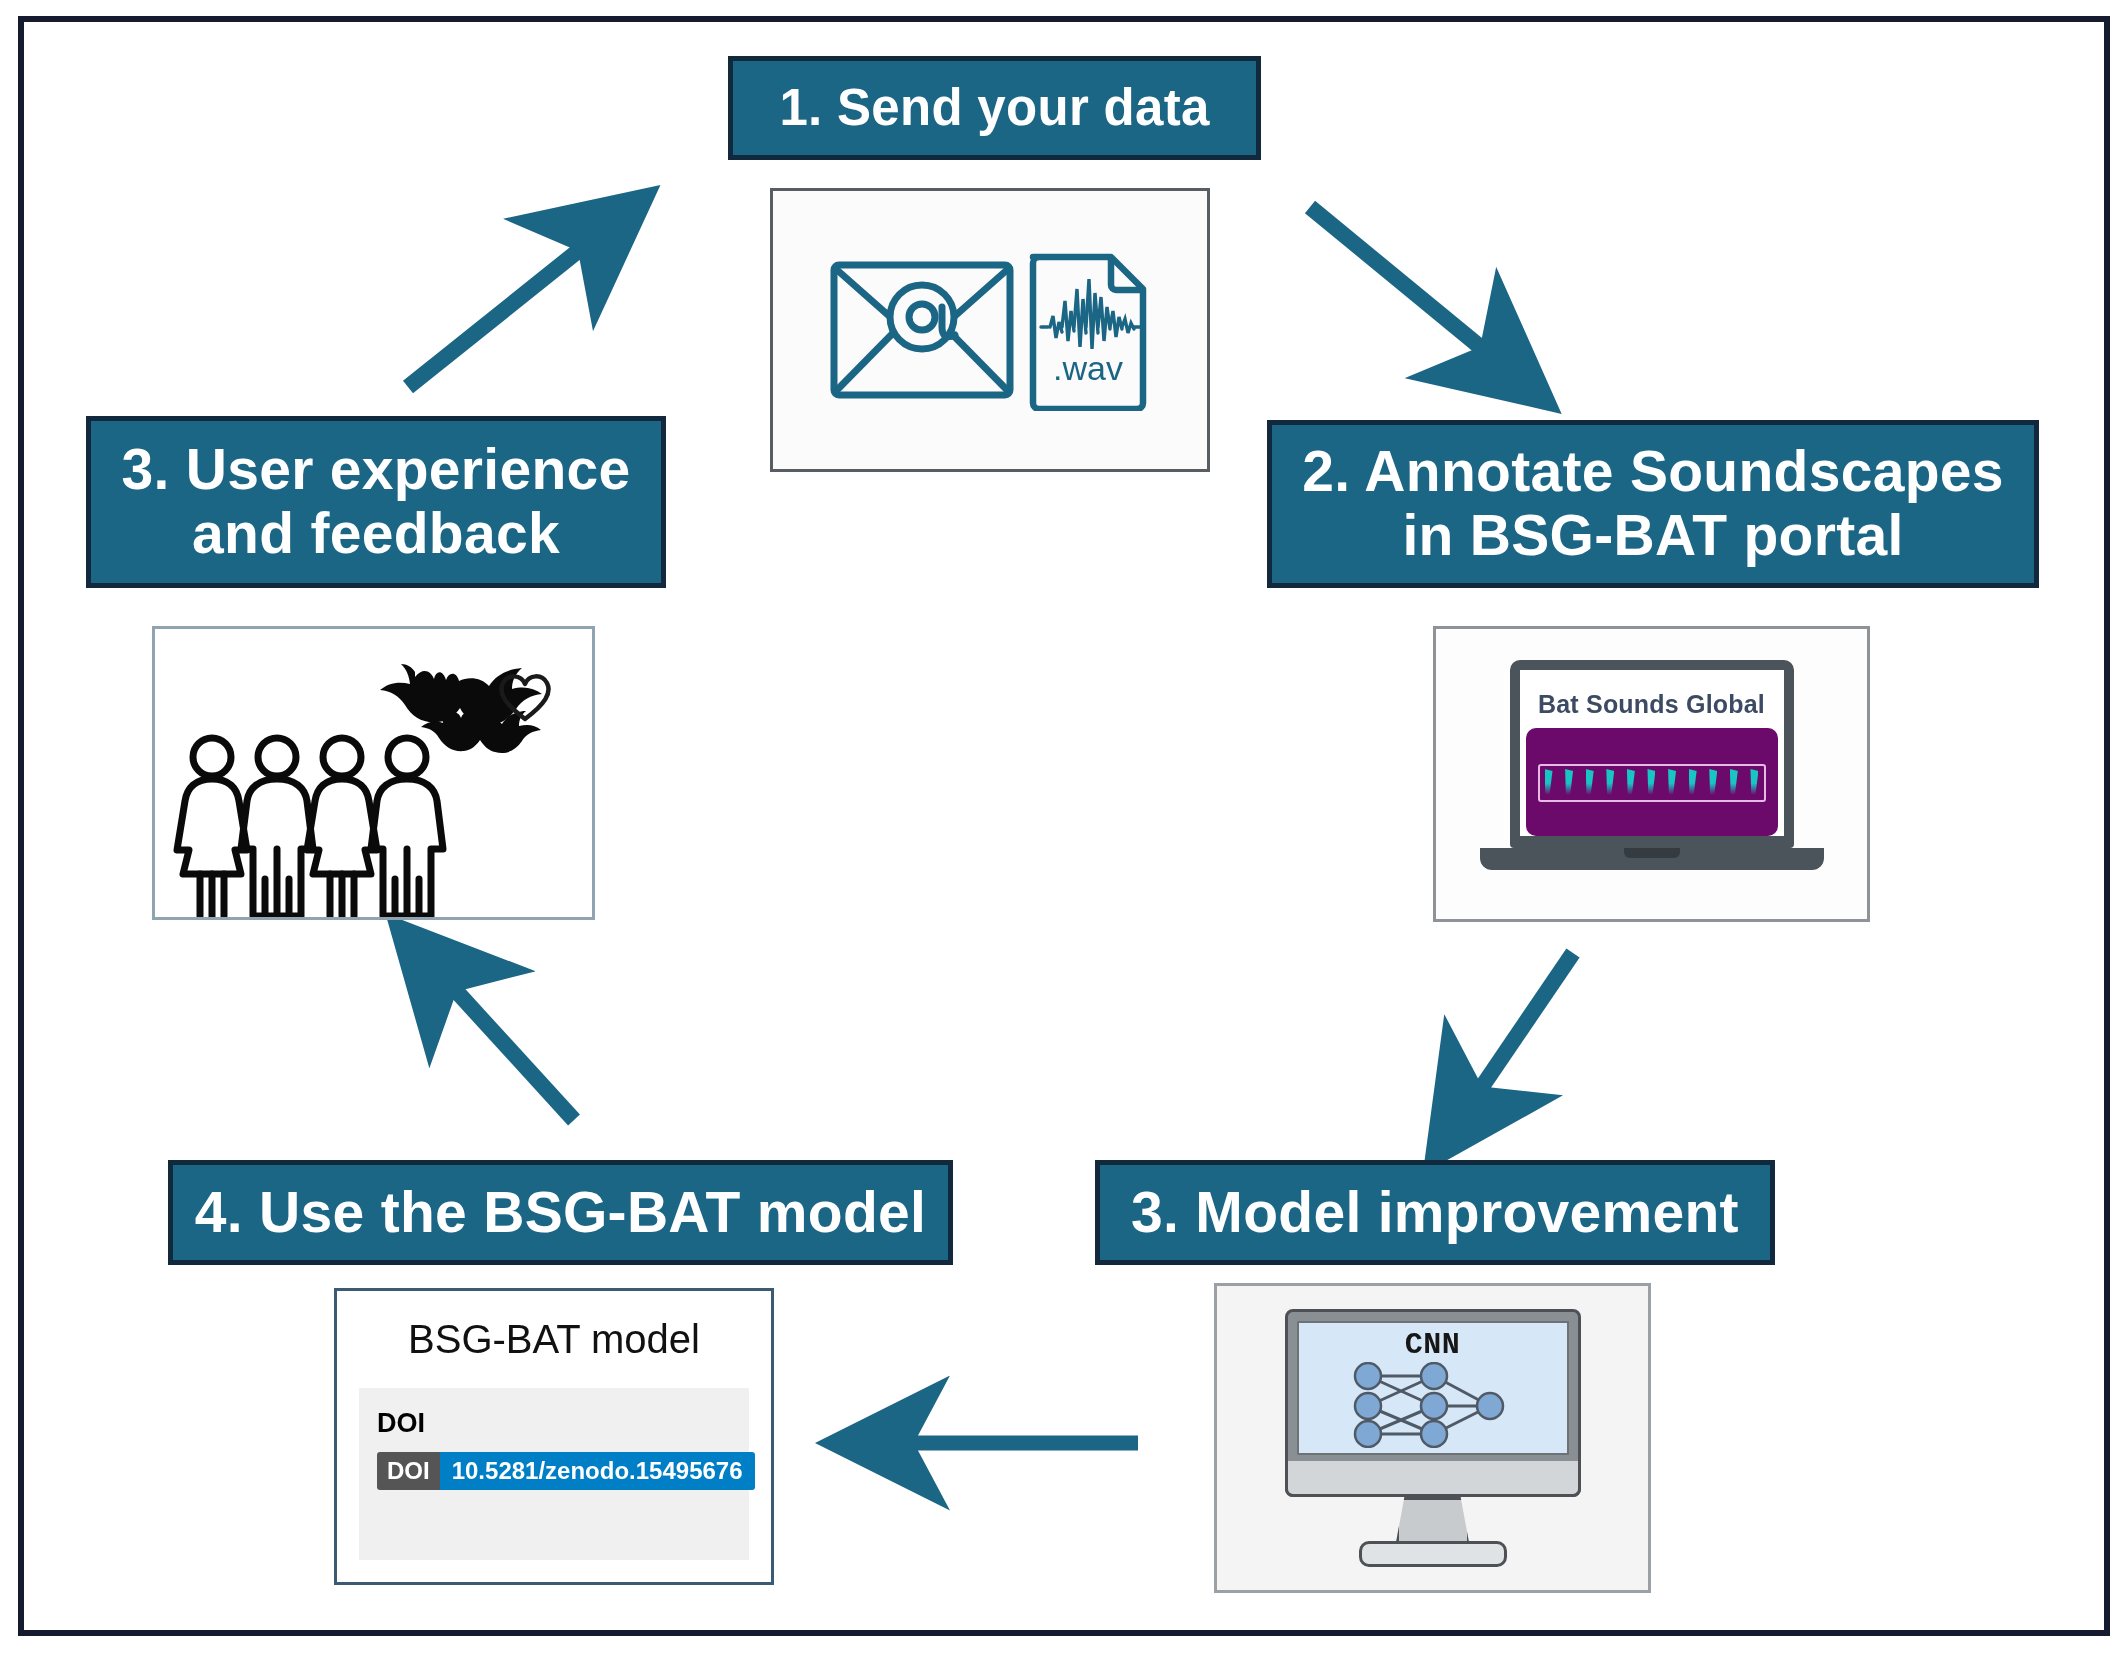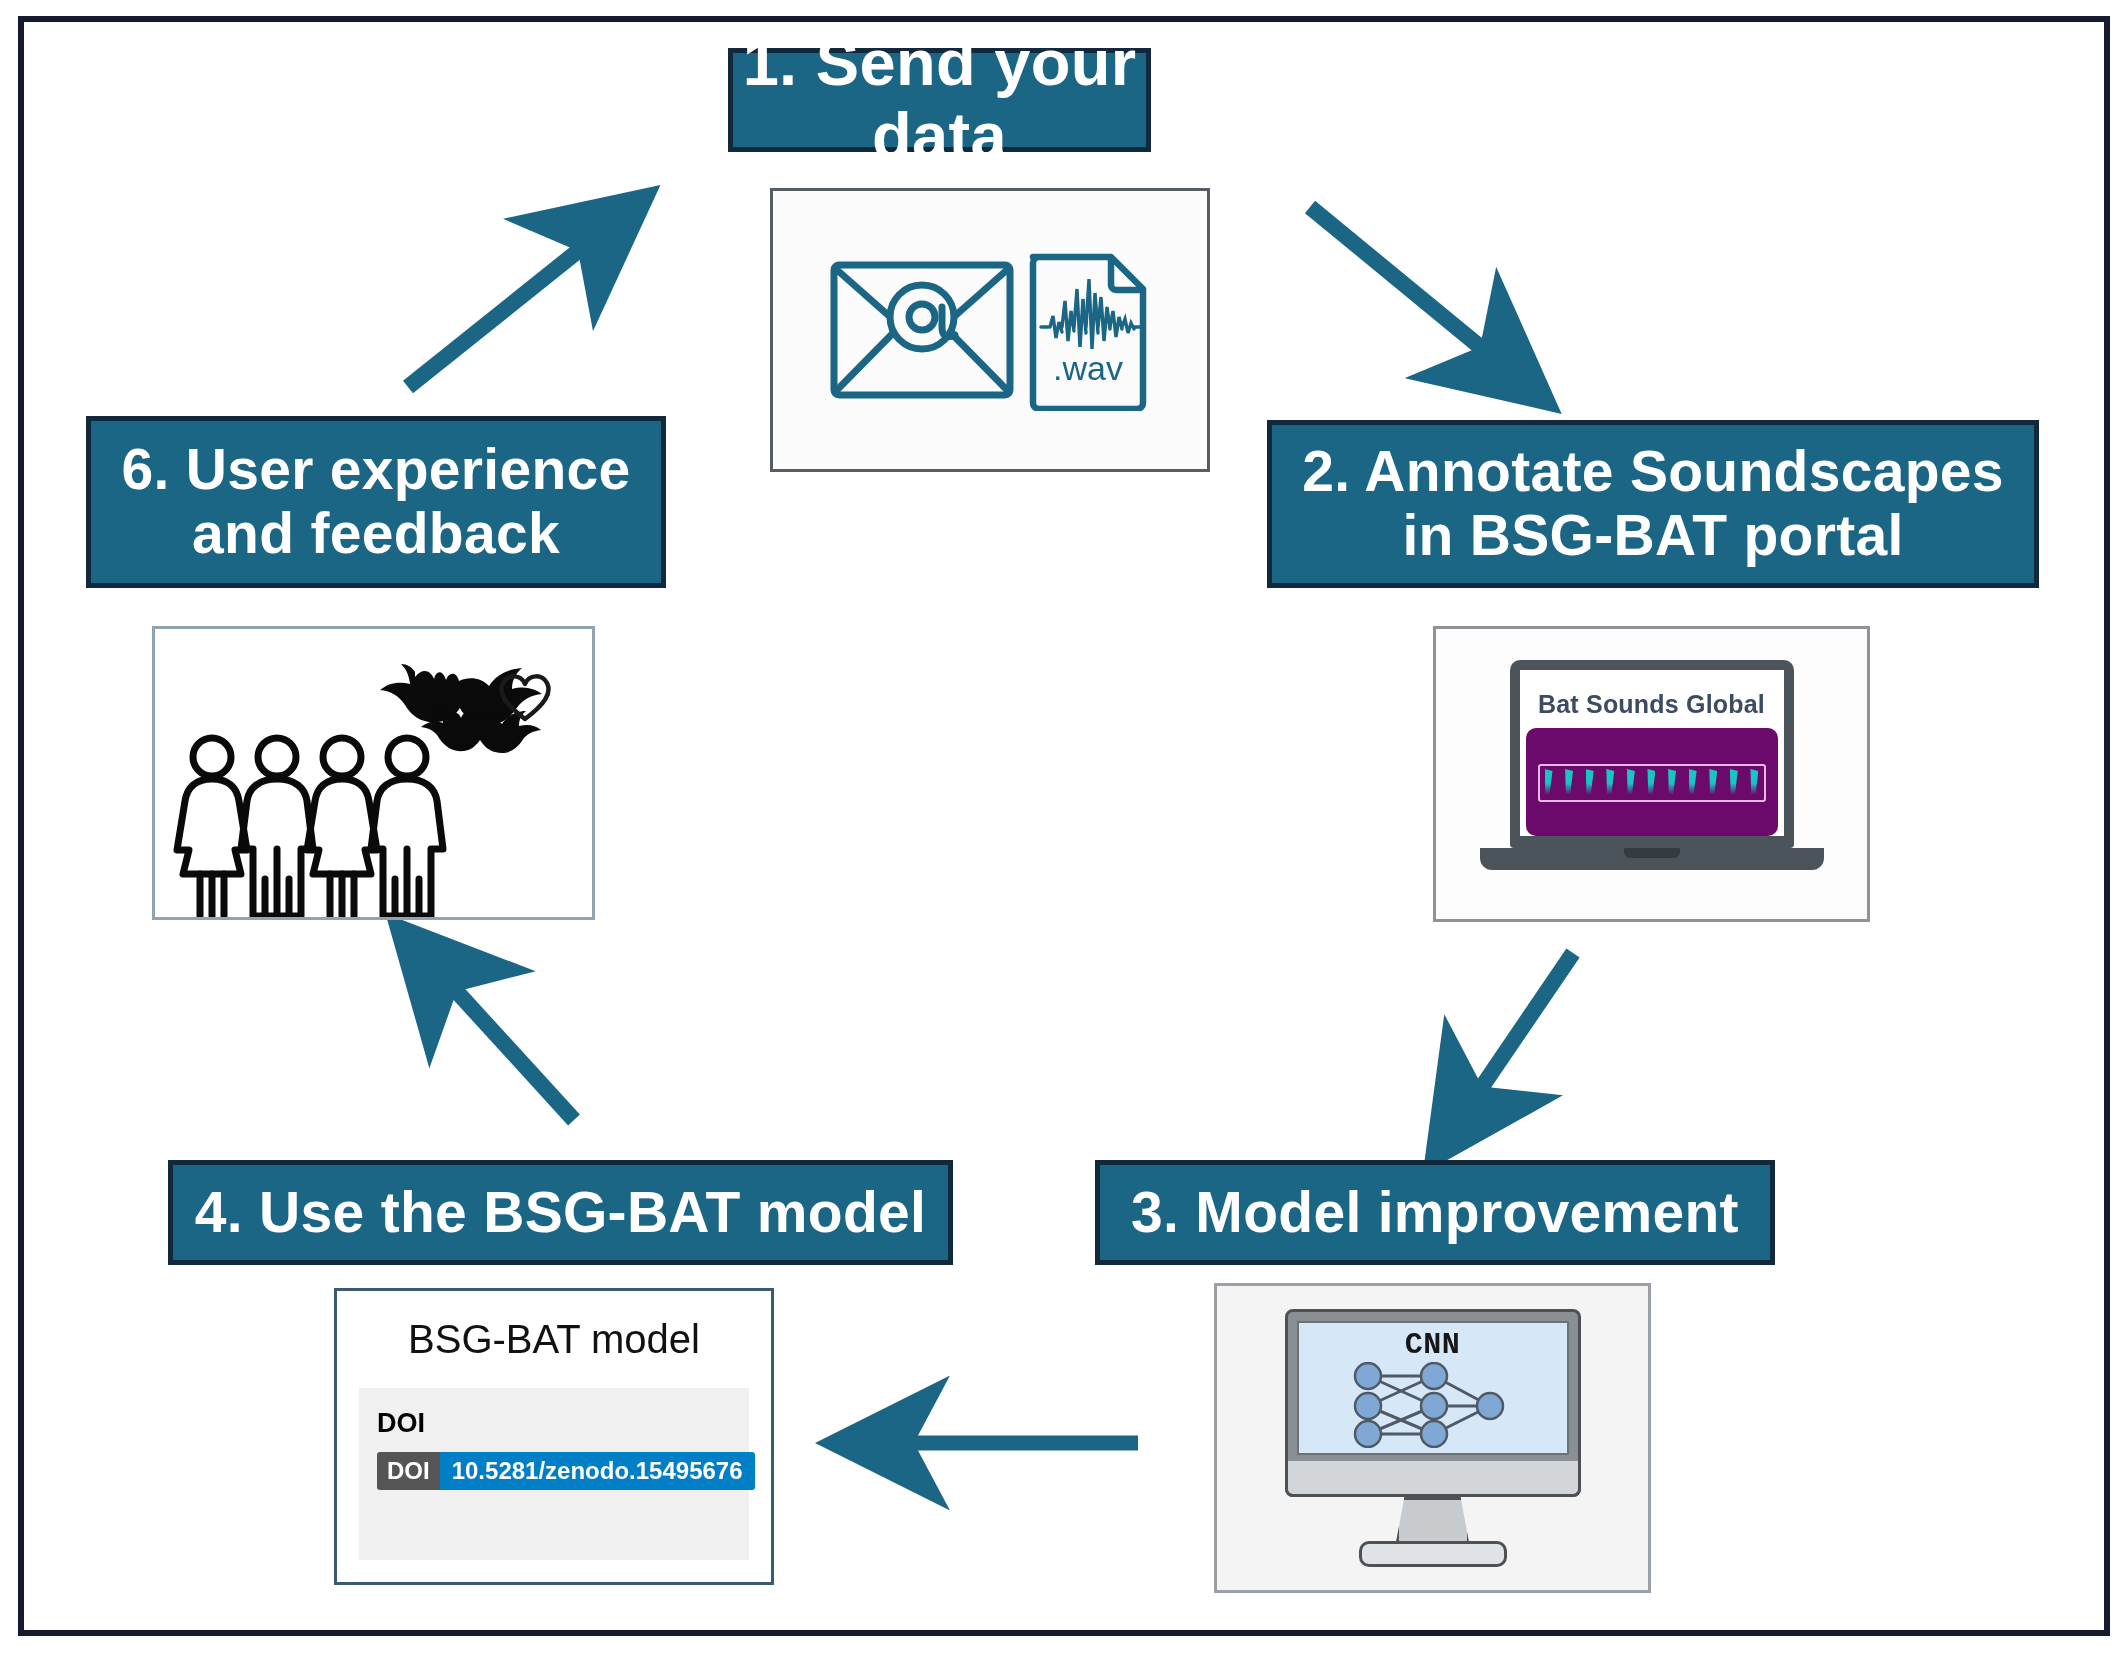--- a/index.html
+++ b/index.html
@@ -42,21 +42,21 @@
     color: #ffffff;
     font-weight: 700;
     display: flex;
     align-items: center;
     justify-content: center;
     text-align: center;
     letter-spacing: 0.3px;
     line-height: 1.12;
   }
 
-  #banner-1 { left: 728px;  top: 48px;   width: 423px;  height: 104px; font-size: 65px; }
+  #banner-1 { left: 728px;  top: 56px;   width: 533px;  height: 104px; font-size: 51px; }
   #banner-2 { left: 1267px; top: 420px;  width: 772px;  height: 168px; font-size: 57px; }
   #banner-3 { left: 1095px; top: 1160px; width: 680px;  height: 105px; font-size: 57px; }
   #banner-4 { left: 168px;  top: 1160px; width: 785px;  height: 105px; font-size: 57px; }
   #banner-5 { left: 86px;   top: 416px;  width: 580px;  height: 172px; font-size: 57px; padding: 0 20px; }
 
   
   .panel {
     position: absolute;
     background: #fbfbfb;
     border: 3px solid #585d63;
@@ -384,21 +384,21 @@
         <span class="doi-badge">
           <span class="doi-badge-left">DOI</span>
           <span class="doi-badge-right">10.5281/zenodo.15495676</span>
         </span>
       </div>
     </div>
   </div>
 
   <div class="banner" id="banner-5">
     <span>
-      <span>6. User experience</span><br>
+      <span>3. User experience</span><br>
       <span>and feedback</span>
     </span>
   </div>
 
   <div class="panel" id="panel-5">
     <div class="people-wrap">
       <svg width="437" height="288" viewBox="0 0 437 288">
 
         <g fill="#0a0a0a">
           <path d="M260 48 c8 -10 16 -6 19 2 c2 -9 9 -9 12 1 c3 -9 11 -8 13 1

